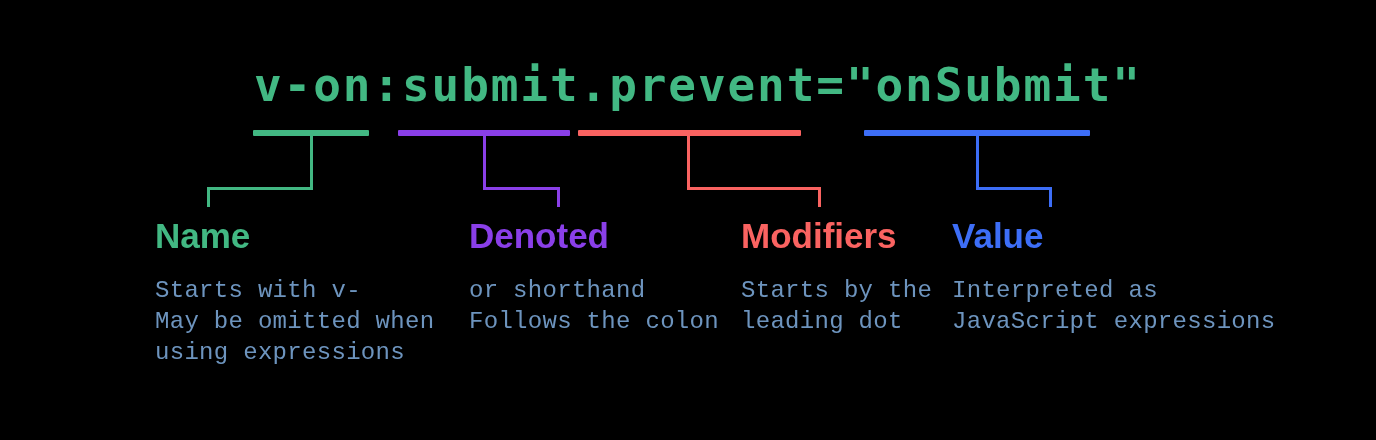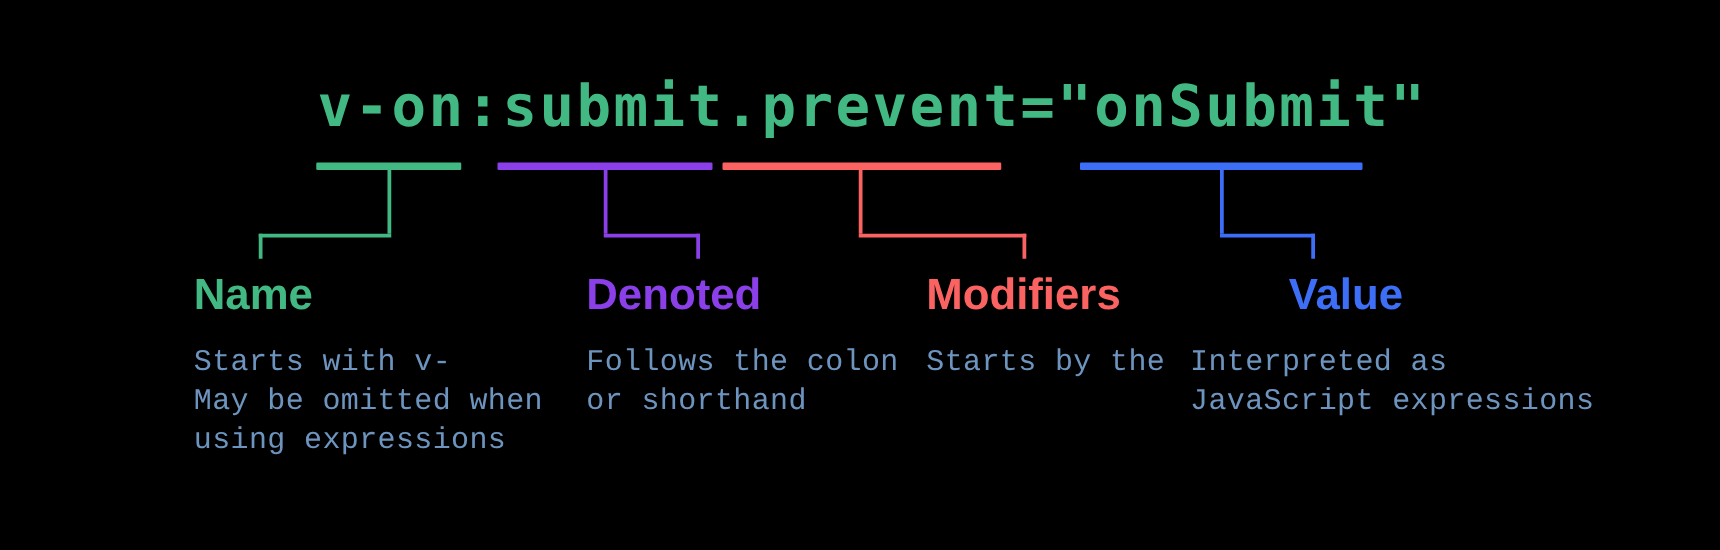--- a/index.html
+++ b/index.html
@@ -69,34 +69,35 @@
         <div>Starts with v-</div>
         <div>May be omitted when</div>
         <div>using expressions</div>
       </div>
       <div class="bar" style="left: 398px; width: 172px; background: rgb(138, 63, 232);"></div>
       <div class="conn" style="left: 483px; top: 136px; width: 3px; height: 51px; background: rgb(138, 63, 232);"></div>
       <div class="conn" style="left: 483px; top: 187px; width: 77px; height: 3px; background: rgb(138, 63, 232);"></div>
       <div class="conn" style="left: 557px; top: 187px; width: 3px; height: 20px; background: rgb(138, 63, 232);"></div>
       <div class="seg-label" style="left: 469px; color: rgb(138, 63, 232);">Denoted</div>
       <div class="seg-desc" style="left: 469px; color: rgb(109, 148, 190);">
+        <div>or shorthand</div>
         <div>Follows the colon</div>
-        <div>or shorthand</div>
       </div>
       <div class="bar" style="left: 578px; width: 223px; background: rgb(250, 99, 97);"></div>
       <div class="conn" style="left: 687px; top: 136px; width: 3px; height: 51px; background: rgb(250, 99, 97);"></div>
       <div class="conn" style="left: 687px; top: 187px; width: 134px; height: 3px; background: rgb(250, 99, 97);"></div>
       <div class="conn" style="left: 818px; top: 187px; width: 3px; height: 20px; background: rgb(250, 99, 97);"></div>
       <div class="seg-label" style="left: 741px; color: rgb(250, 99, 97);">Modifiers</div>
       <div class="seg-desc" style="left: 741px; color: rgb(109, 148, 190);">
         <div>Starts by the</div>
+        <div>leading dot</div>
       </div>
       <div class="bar" style="left: 864px; width: 226px; background: rgb(61, 110, 247);"></div>
       <div class="conn" style="left: 976px; top: 136px; width: 3px; height: 51px; background: rgb(61, 110, 247);"></div>
       <div class="conn" style="left: 976px; top: 187px; width: 76px; height: 3px; background: rgb(61, 110, 247);"></div>
       <div class="conn" style="left: 1049px; top: 187px; width: 3px; height: 20px; background: rgb(61, 110, 247);"></div>
-      <div class="seg-label" style="left: 1031px; color: rgb(61, 110, 247);">Value</div>
+      <div class="seg-label" style="left: 952px; color: rgb(61, 110, 247);">Value</div>
       <div class="seg-desc" style="left: 952px; color: rgb(109, 148, 190);">
         <div>Interpreted as</div>
         <div>JavaScript expressions</div>
       </div>
     </div>
 </div>
 
 </body></html>

